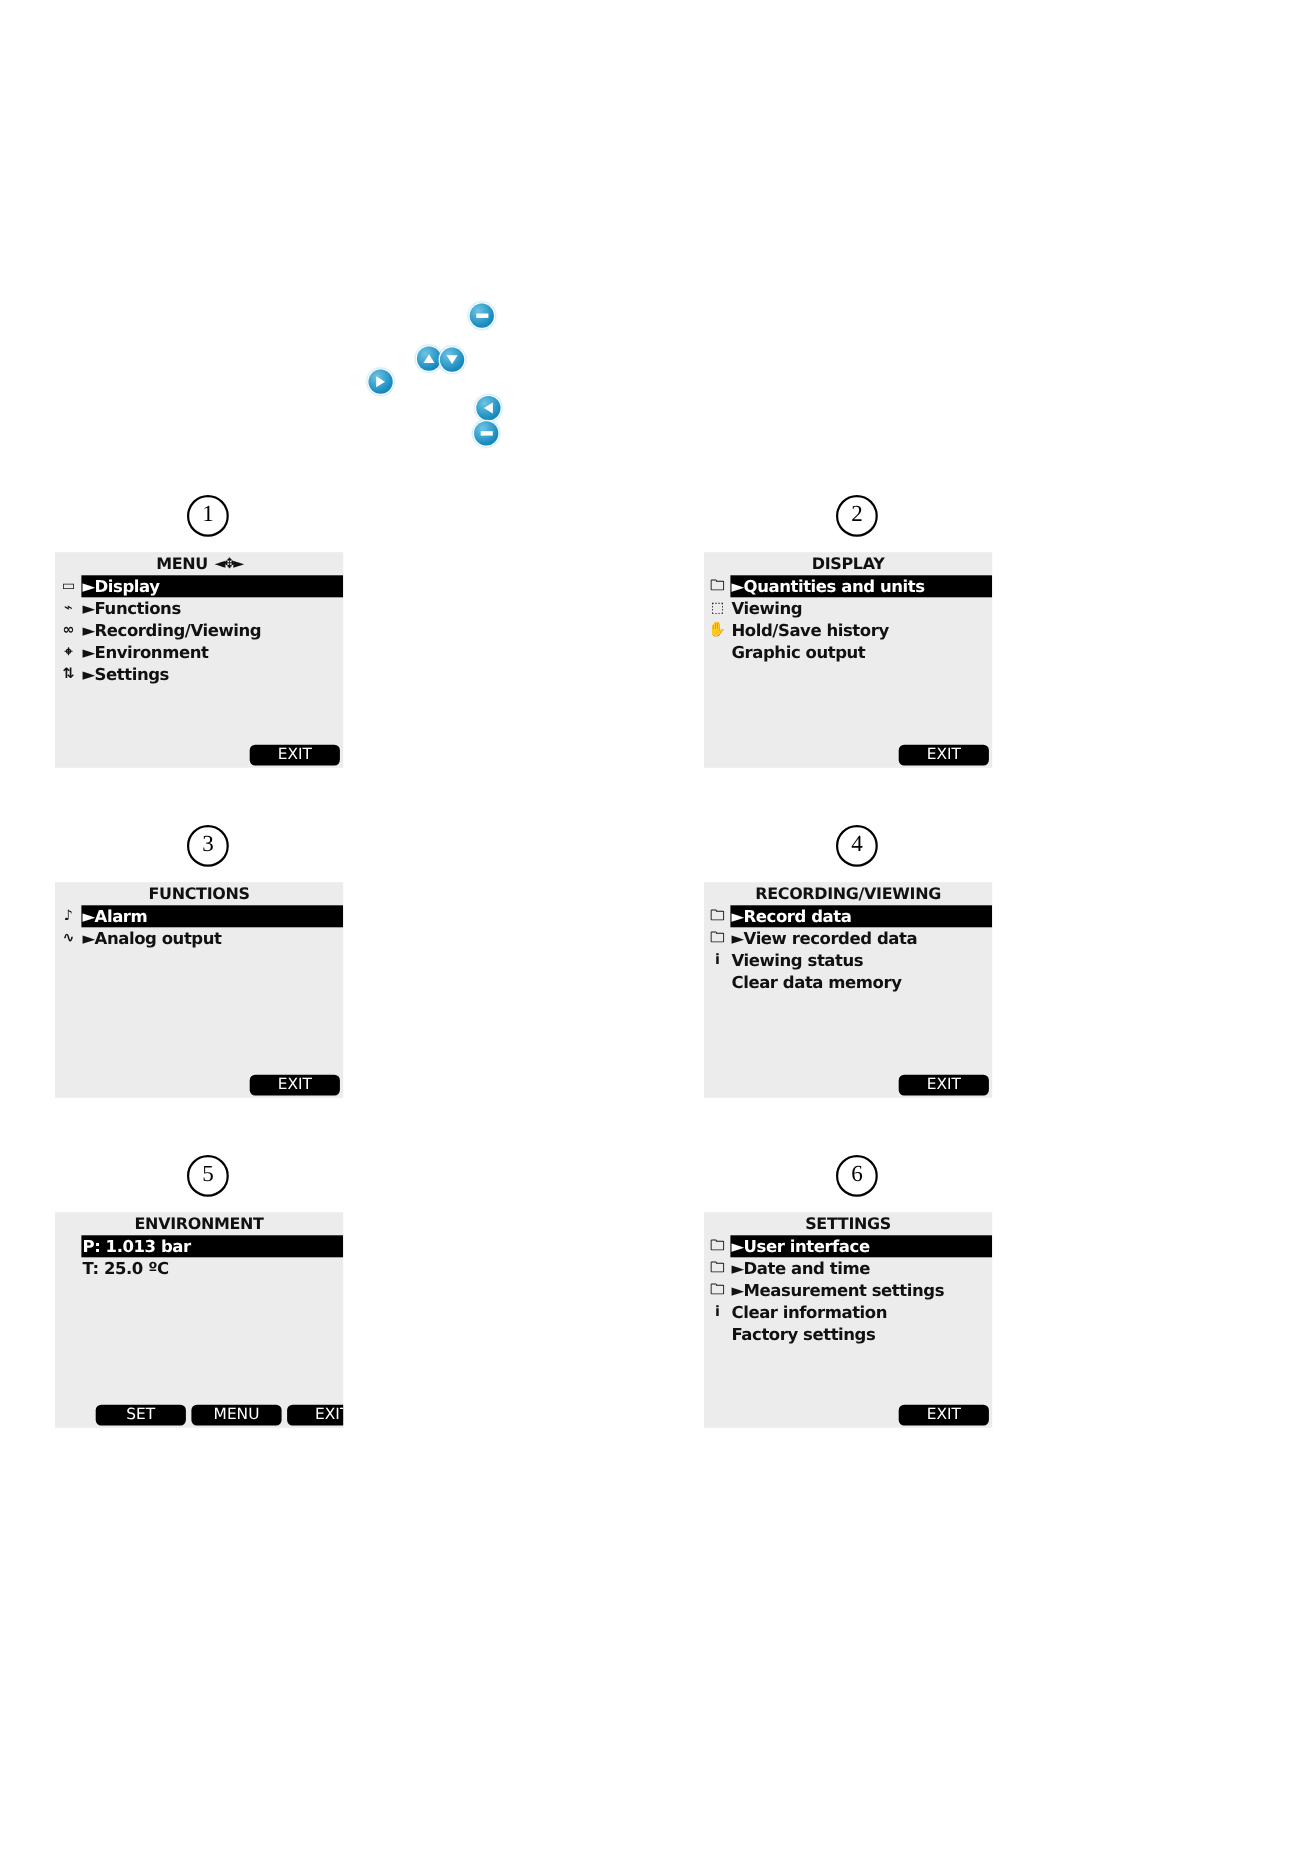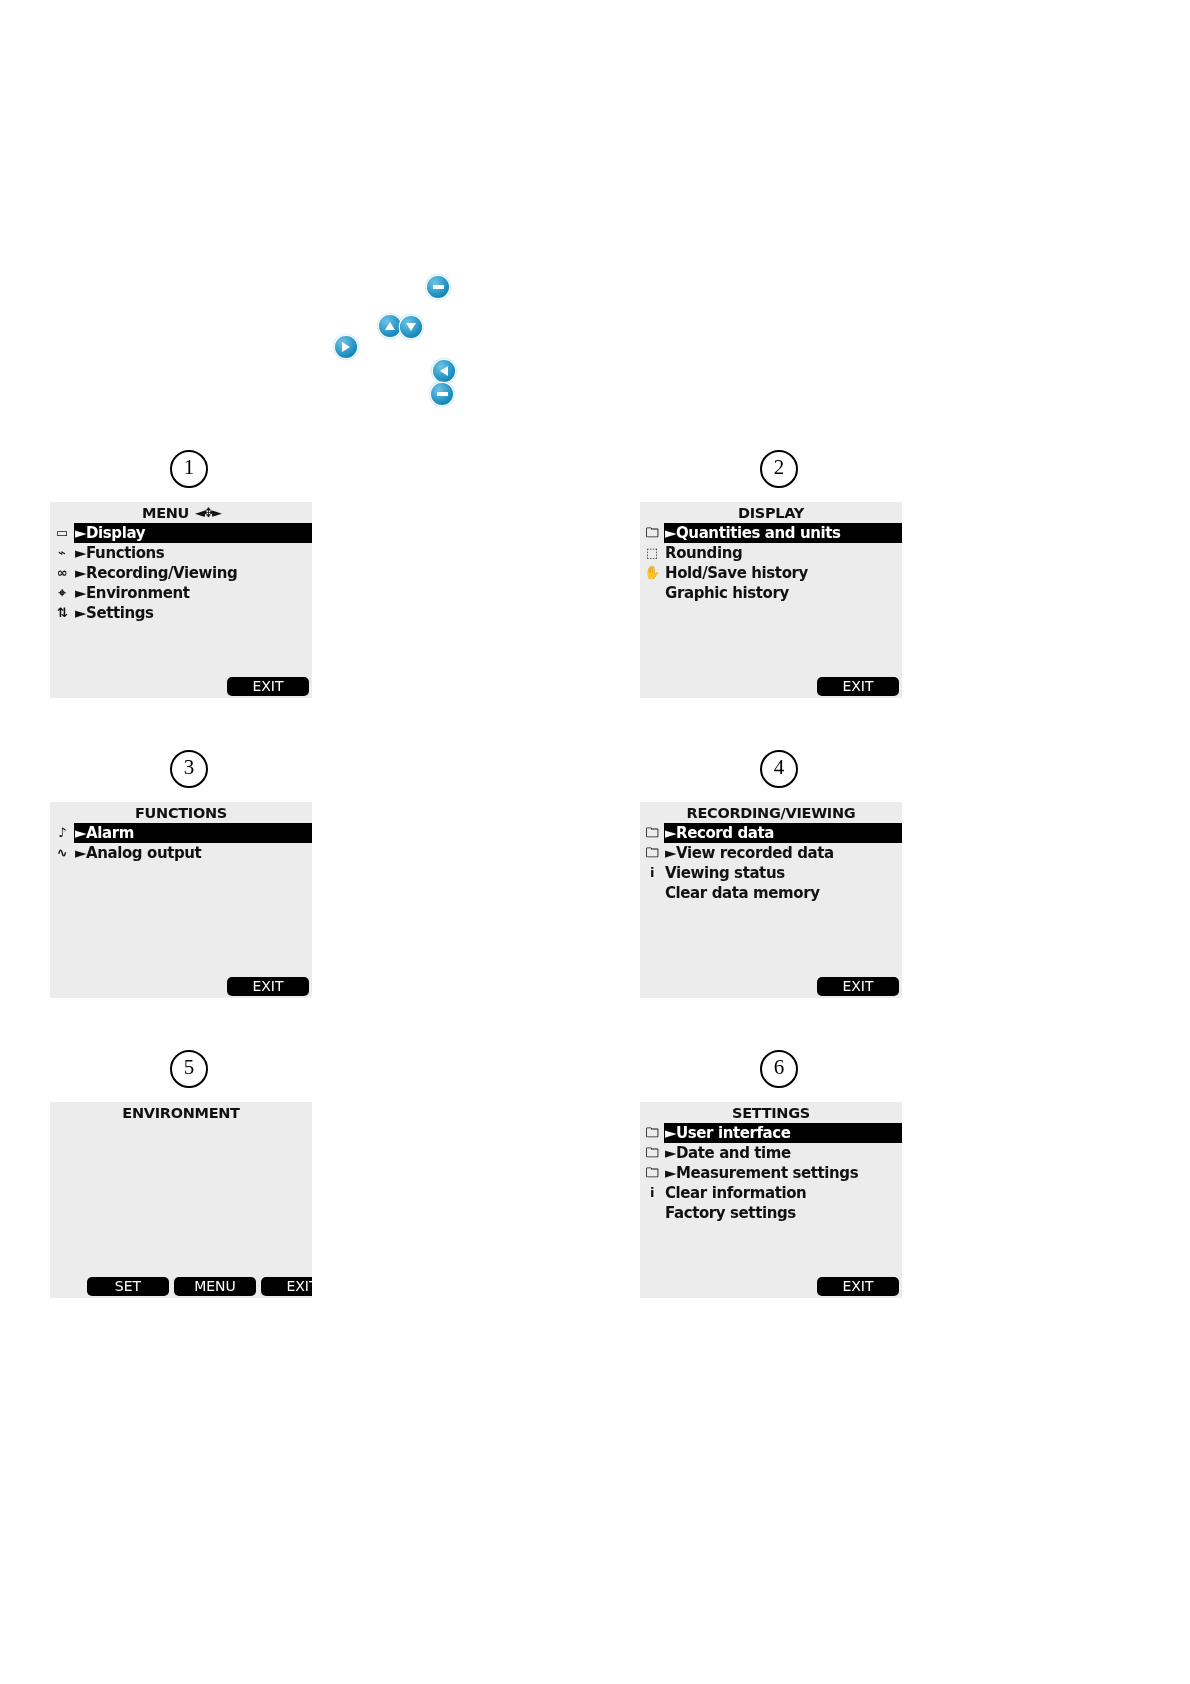--- a/index.html
+++ b/index.html
@@ -249,29 +249,29 @@
         <div class="callout">2</div>
         <div class="lcd">
           <div class="lcd-title">DISPLAY</div>
           <ul class="lcd-list">
             <li class="lcd-row selected">
               <span class="glyph">🗀</span>
               <span class="label"><span class="arrowmark">►</span>Quantities and units</span>
             </li>
             <li class="lcd-row">
               <span class="glyph">⬚</span>
-              <span class="label">Rounding</span>
+              <span class="label">Viewing</span>
             </li>
             <li class="lcd-row">
               <span class="glyph">✋</span>
               <span class="label">Hold/Save history</span>
             </li>
             <li class="lcd-row">
               <span class="glyph"></span>
-              <span class="label">Graphic history</span>
+              <span class="label">Graphic output</span>
             </li>
           </ul>
           <div class="softkeys">
             <div class="softkey">EXIT</div>
           </div>
         </div>
       </div>
     </div>
     <div class="fig-row" style="margin-bottom: 52px;">
       <div class="fig-cell col-left">
@@ -319,20 +319,30 @@
             <div class="softkey">EXIT</div>
           </div>
         </div>
       </div>
     </div>
     <div class="fig-row" style="margin-bottom: 52px;">
       <div class="fig-cell col-left">
         <div class="callout">5</div>
         <div class="lcd">
           <div class="lcd-title">ENVIRONMENT</div>
+          <ul class="lcd-list">
+            <li class="lcd-row selected">
+              <span class="glyph"></span>
+              <span class="label">P: 1.013 bar</span>
+            </li>
+            <li class="lcd-row">
+              <span class="glyph"></span>
+              <span class="label">T: 25.0 ºC</span>
+            </li>
+          </ul>
           <div class="softkeys spread">
             <div class="softkey">SET</div>
             <div class="softkey">MENU</div>
             <div class="softkey">EXIT</div>
           </div>
         </div>
       </div>
       <div class="fig-cell col-right">
         <div class="callout">6</div>
         <div class="lcd">

